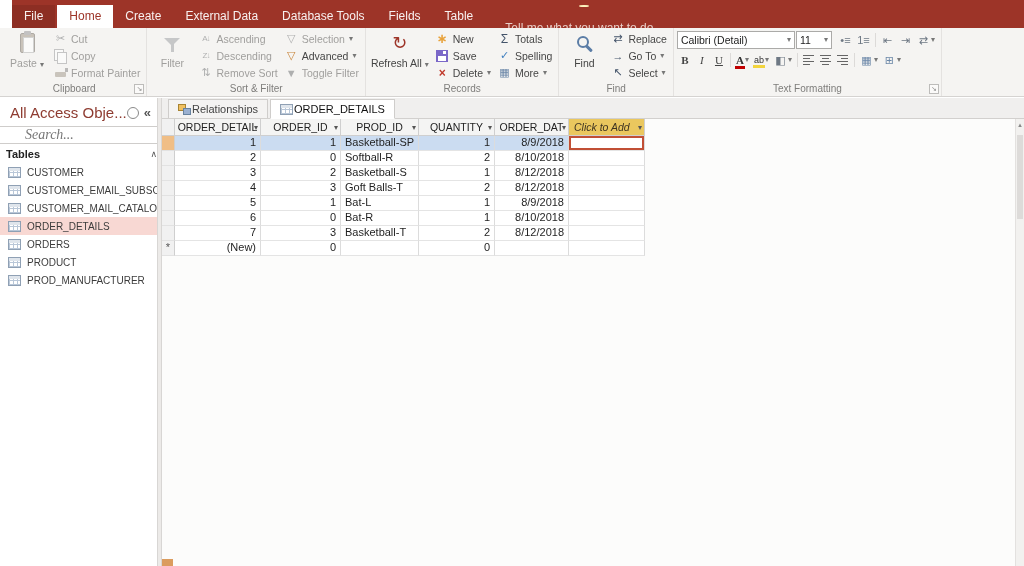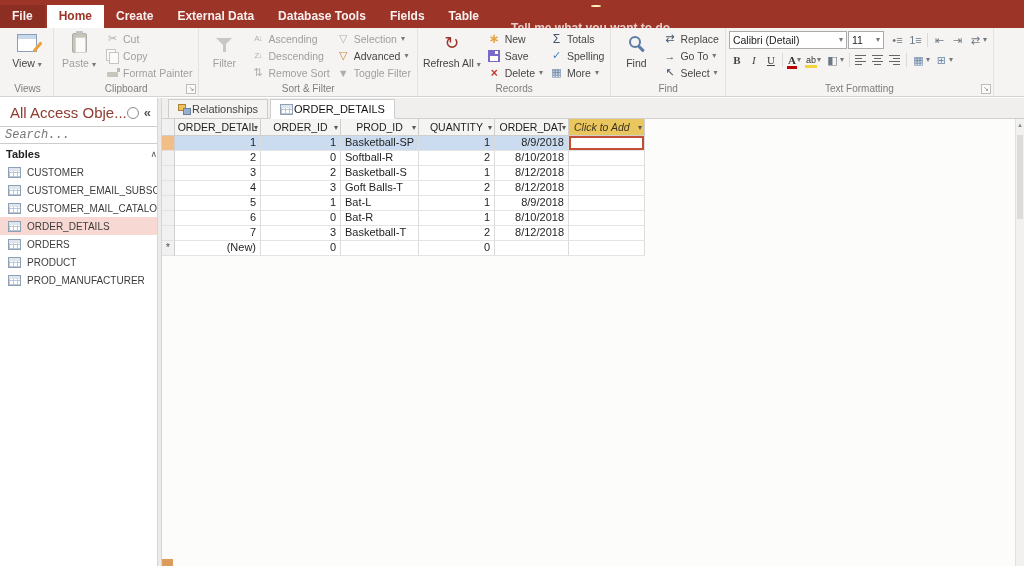--- a/index.html
+++ b/index.html
@@ -4,21 +4,21 @@
 <style>
   :root{
     --theme_red:#9D3428; --selected_row:#CBDCF1; --add_column_header:#EAC75E;
     --selected_nav_item:#F8D8D3; --current_record_selector:#F0BE86; --active_cell_border:#C14F35;
   }
   *{box-sizing:border-box;margin:0;padding:0;}
   html,body{width:1024px;height:566px;overflow:hidden;}
   body{position:relative;background:#fff;font-family:"Liberation Sans","DejaVu Sans",sans-serif;font-size:11px;color:#333;}
 
   
-  .titlebar{position:absolute;top:0;left:0;right:0;height:28px;background:var(--theme_red);display:flex;align-items:flex-end;font-weight:bold;}
+  .titlebar{position:absolute;top:0;left:12px;right:0;height:28px;background:var(--theme_red);display:flex;align-items:flex-end;}
   .tt{height:23px;line-height:23px;padding:0 12px;font-size:12px;color:rgba(255,255,255,.93);white-space:nowrap;}
   .tt.file{background:rgba(0,0,0,.10);margin-right:2px;}
   .tt.active{background:#fff;color:var(--theme_red);}
   .tellme{display:flex;align-items:center;gap:14px;margin-left:20px;height:23px;color:#E9CFC9;font-size:12px;white-space:nowrap;flex-direction:column;}
   .bulb{width:10px;height:10px;border-radius:50%;background:#F7E06E;border:1px solid #fdf3c0;}
 
   
   .ribbon{position:absolute;top:28px;left:0;right:0;height:69px;background:#F5F4F2;border-bottom:1px solid #D5D3D1;display:flex;align-items:stretch;padding-left:2px;}
   .rb-group{position:relative;display:flex;align-items:flex-start;gap:3px;padding:2px 4px 15px 3px;border-right:1px solid #E4E2E0;}
   .rb-glabel{position:absolute;left:0;right:0;bottom:2px;text-align:center;font-size:10px;color:#7E7D7B;white-space:nowrap;}
@@ -87,21 +87,21 @@
   .split{width:5px;background:#ECEAE8;border-left:1px solid #D8D6D4;border-right:1px solid #D8D6D4;}
   .main{flex:1;position:relative;background:#FBFBFA;overflow:hidden;}
 
   
   .sb-head{display:flex;align-items:center;justify-content:space-between;padding:6px 6px 5px 10px;}
   .sb-title{font-size:15px;color:#8E3B30;white-space:nowrap;}
   .sb-hicons{display:flex;align-items:center;gap:5px;}
   .circ{width:12px;height:12px;border:1px solid #8A8A8A;border-radius:50%;display:inline-block;}
   .chev{font-size:13px;color:#555;font-weight:bold;line-height:12px;}
   .sb-search{display:flex;align-items:center;border:1px solid #CFCDCB;border-left:none;border-right:none;height:18px;padding:0 5px;gap:4px;}
-  input.search{flex:1;border:none;outline:none;font-size:12px;font-style:italic;color:#666;font-family:Liberation Mono, monospace;background:transparent;}
+  input.search{flex:1;border:none;outline:none;font-size:14px;font-style:italic;color:#666;font-family:Liberation Serif, serif;background:transparent;margin-left:20px;}
   input.search::placeholder{color:#777;font-style:italic;}
   .mag-s{width:7px;height:7px;border:1px solid #777;border-radius:50%;position:relative;margin-right:3px;flex:0 0 auto;}
   .mag-s::after{content:"";position:absolute;width:4px;height:1px;background:#777;right:-3px;bottom:-1px;transform:rotate(45deg);}
   .sb-section{display:flex;align-items:center;justify-content:space-between;padding:4px 0 3px 6px;font-size:11px;font-weight:bold;color:#222;}
   .sec-chev{font-size:9px;color:#555;font-weight:normal;}
   .nav-item{display:flex;align-items:center;gap:6px;height:18px;padding-left:8px;font-size:10px;color:#3C3C3C;white-space:nowrap;overflow:hidden;}
   .nav-item.selected{background:var(--selected_nav_item);}
   .tbl-ico{width:13px;height:11px;flex:0 0 auto;border:1px solid #8FA0B4;background:
       linear-gradient(#DFE5EC,#DFE5EC) 0 0/100% 3px no-repeat,
       repeating-linear-gradient(90deg,#B9C7D8 0 1px,transparent 1px 4px),
@@ -148,29 +148,20 @@
   <div class="tt">Fields</div>
   <div class="tt">Table</div>
   <div class="tellme">
     <span class="bulb"></span>
     <span>Tell me what you want to do...</span>
   </div>
 </div>
 
 <div class="ribbon">
 
-  <div class="rb-group">
-    <div class="bb">
-      <span class="bbi">
-          <span class="ico-view"></span>
-        </span>
-      <span class="bb-label"><span>View</span> <span class="dd">▾</span></span>
-    </div>
-    <div class="rb-glabel">Views</div>
-  </div>
 
   <div class="rb-group">
     <div class="bb dis">
       <span class="bbi">
           <span class="ico-paste"></span>
         </span>
       <span class="bb-label"><span>Paste</span> <span class="dd">▾</span></span>
     </div>
     <div class="rb-col">
       <div class="sb dis">

